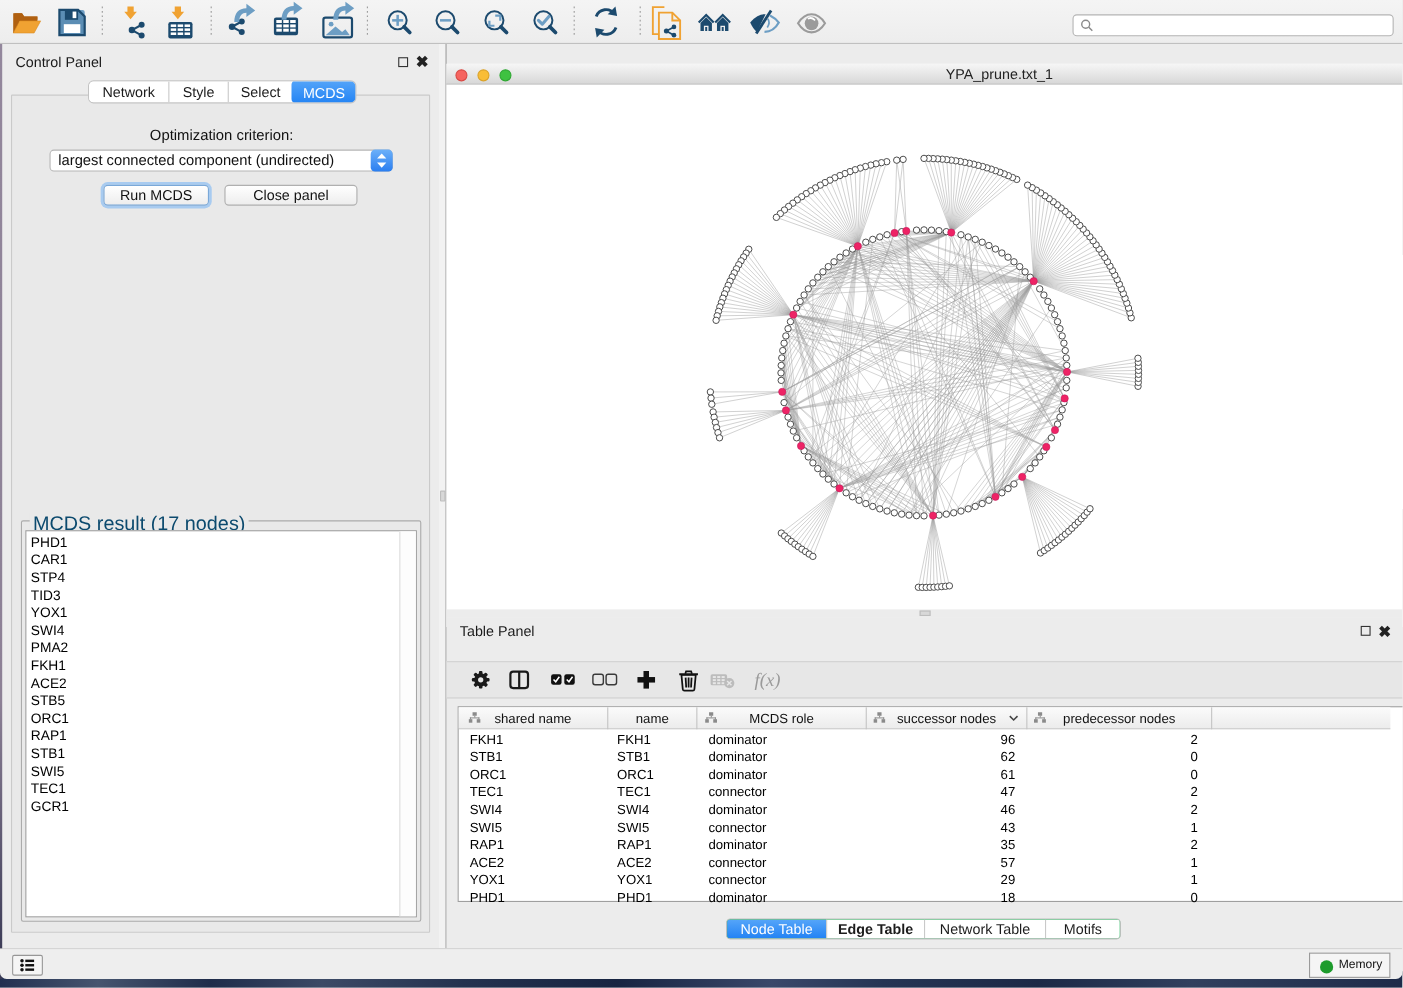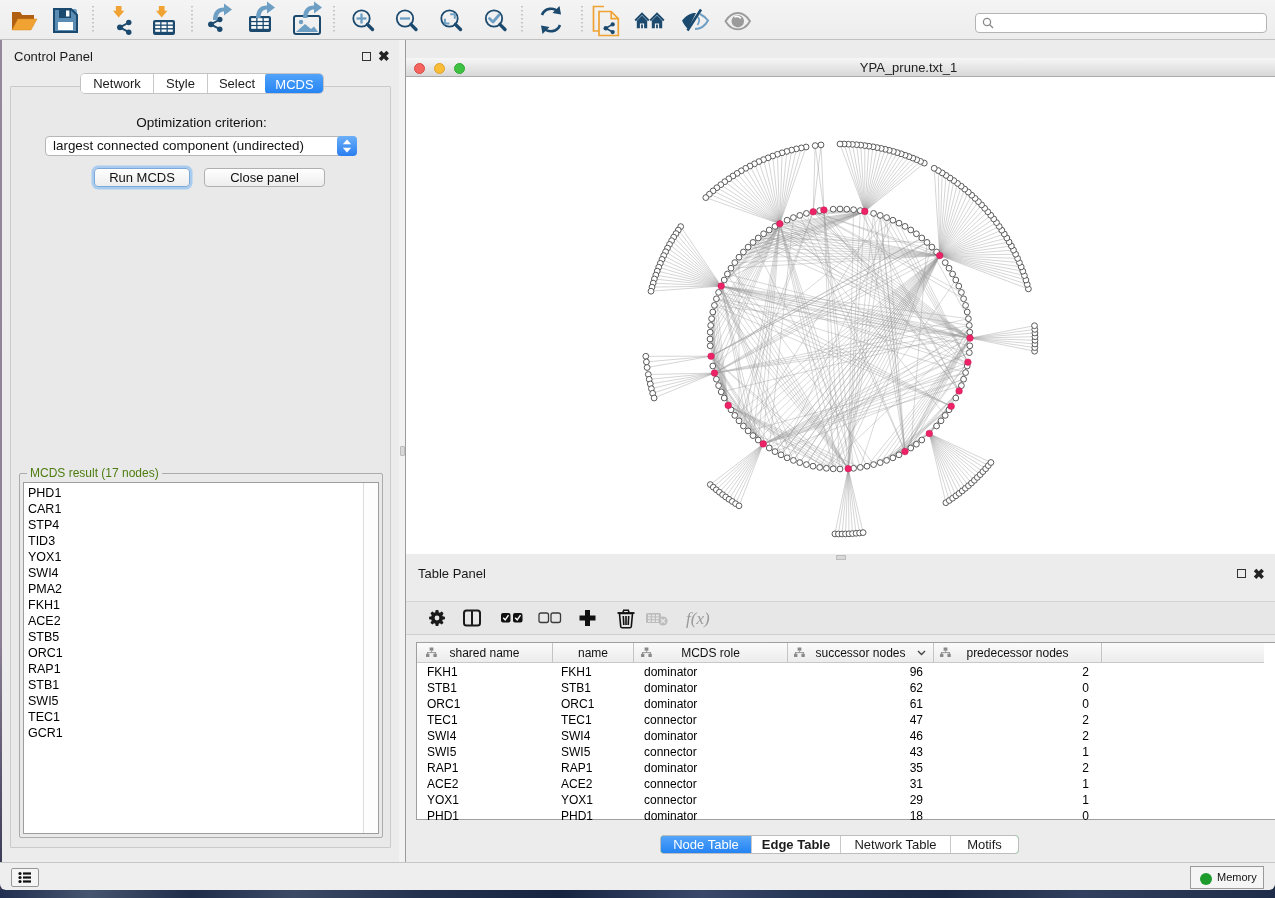--- a/index.html
+++ b/index.html
@@ -38,21 +38,21 @@
 #dd-btn { position:absolute; right:-1px; top:-1px; width:20px; height:20px; border-radius:4px;
   background:linear-gradient(#6cb0f9,#2a7ef0); }
 .btn { position:absolute; height:19px; background:linear-gradient(#ffffff,#ededed);
   border:1px solid #b0b0b0; border-radius:4px; font-size:13px; color:#111; text-align:center; line-height:17px; }
 #btn-run { left:92px; top:128px; width:96px; box-shadow:0 0 0 2.5px #a8cbf0; border-color:#7aa8d8; }
 #btn-close { left:202px; top:128px; width:121px; }
 
 #fieldset { position:absolute; left:17px; top:433px; width:364px; height:365px;
   border:1px solid #ababab; border-radius:2px; }
 #fs-legend { position:absolute; left:7px; top:-8px; background:#e9e9e9; padding:0 3px;
-  font-size:12px; color:#4d7c0f; }
+  font-size:18px; color:#0c4a6e; }
 #mcdslist { position:absolute; left:3px; top:8px; padding-top:2px; width:356px; height:352px; background:#fff;
   border:1px solid #9d9d9d; font-size:12.5px; color:#000; }
 #mcdslist .item { padding-left:4px; height:16px; line-height:16px; }
 #mcdslist .sbar { position:absolute; right:0; top:0; width:15px; height:100%; border-left:1px solid #dcdcdc; background:#fdfdfd;}
 
 
 #vdiv { left:399px; top:40px; width:7px; height:822px; background:#f2f2f2; }
 #vdiv .line { position:absolute; right:0px; top:0; width:1px; height:100%; background:#9c9c9c; }
 #vdiv .grip { position:absolute; left:1px; top:406px; width:5px; height:10px; background:#d8d8d8; border:1px solid #bdbdbd; border-radius:1px;}
 
@@ -1173,21 +1173,21 @@
           <span class="c1">RAP1</span>
           <span class="c2">RAP1</span>
           <span class="c3">dominator</span>
           <span class="c4">35</span>
           <span class="c5">2</span>
         </div>
         <div class="trow" style="top:112px;">
           <span class="c1">ACE2</span>
           <span class="c2">ACE2</span>
           <span class="c3">connector</span>
-          <span class="c4">31</span>
+          <span class="c4">57</span>
           <span class="c5">1</span>
         </div>
         <div class="trow" style="top:128px;">
           <span class="c1">YOX1</span>
           <span class="c2">YOX1</span>
           <span class="c3">connector</span>
           <span class="c4">29</span>
           <span class="c5">1</span>
         </div>
         <div class="trow" style="top:144px;">

